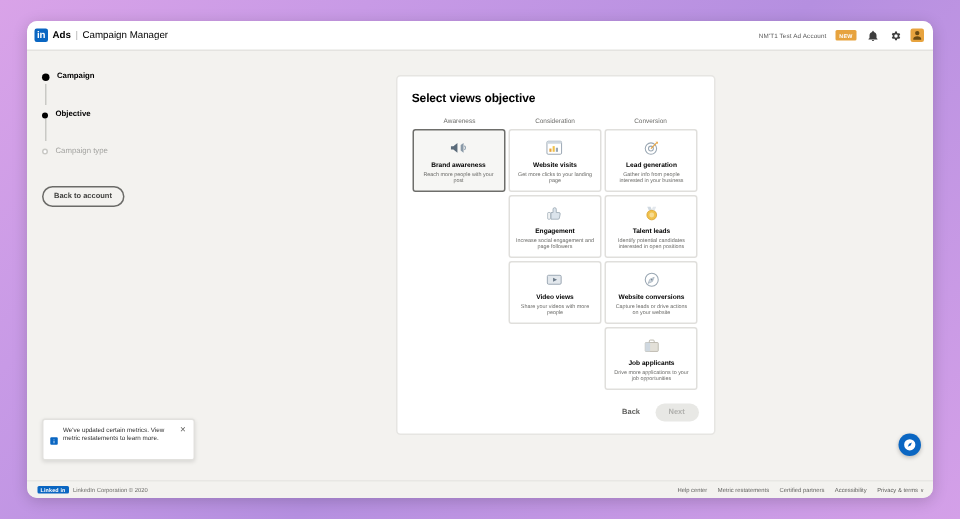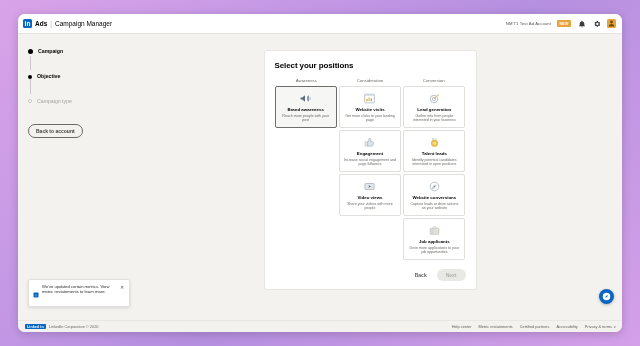--- a/index.html
+++ b/index.html
@@ -275,21 +275,21 @@
       <div class="step">
         <div class="dot hollow"></div>
         <div class="step-label muted">Campaign type</div>
       </div>
 
       <button class="back-btn">Back to account</button>
     </div>
 
     <div class="panel-wrap">
       <div class="panel">
-        <div class="panel-title">Select your positions</div>
+        <div class="panel-title">Select views objective</div>
 
         <div class="col-heads">
           <div class="col-head">Awareness</div>
           <div class="col-head">Consideration</div>
           <div class="col-head">Conversion</div>
         </div>
 
         <div class="grid">
 
           <div class="col">

